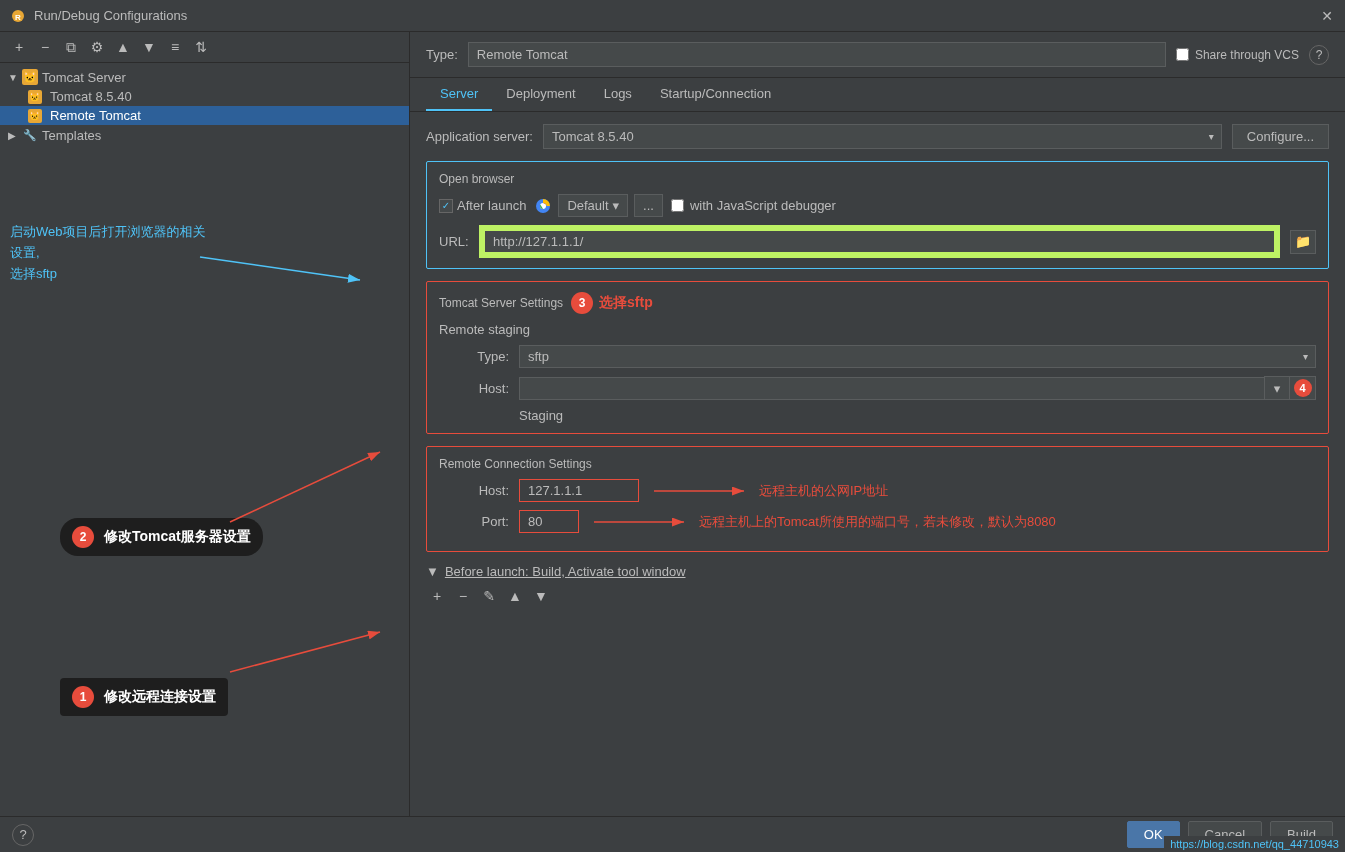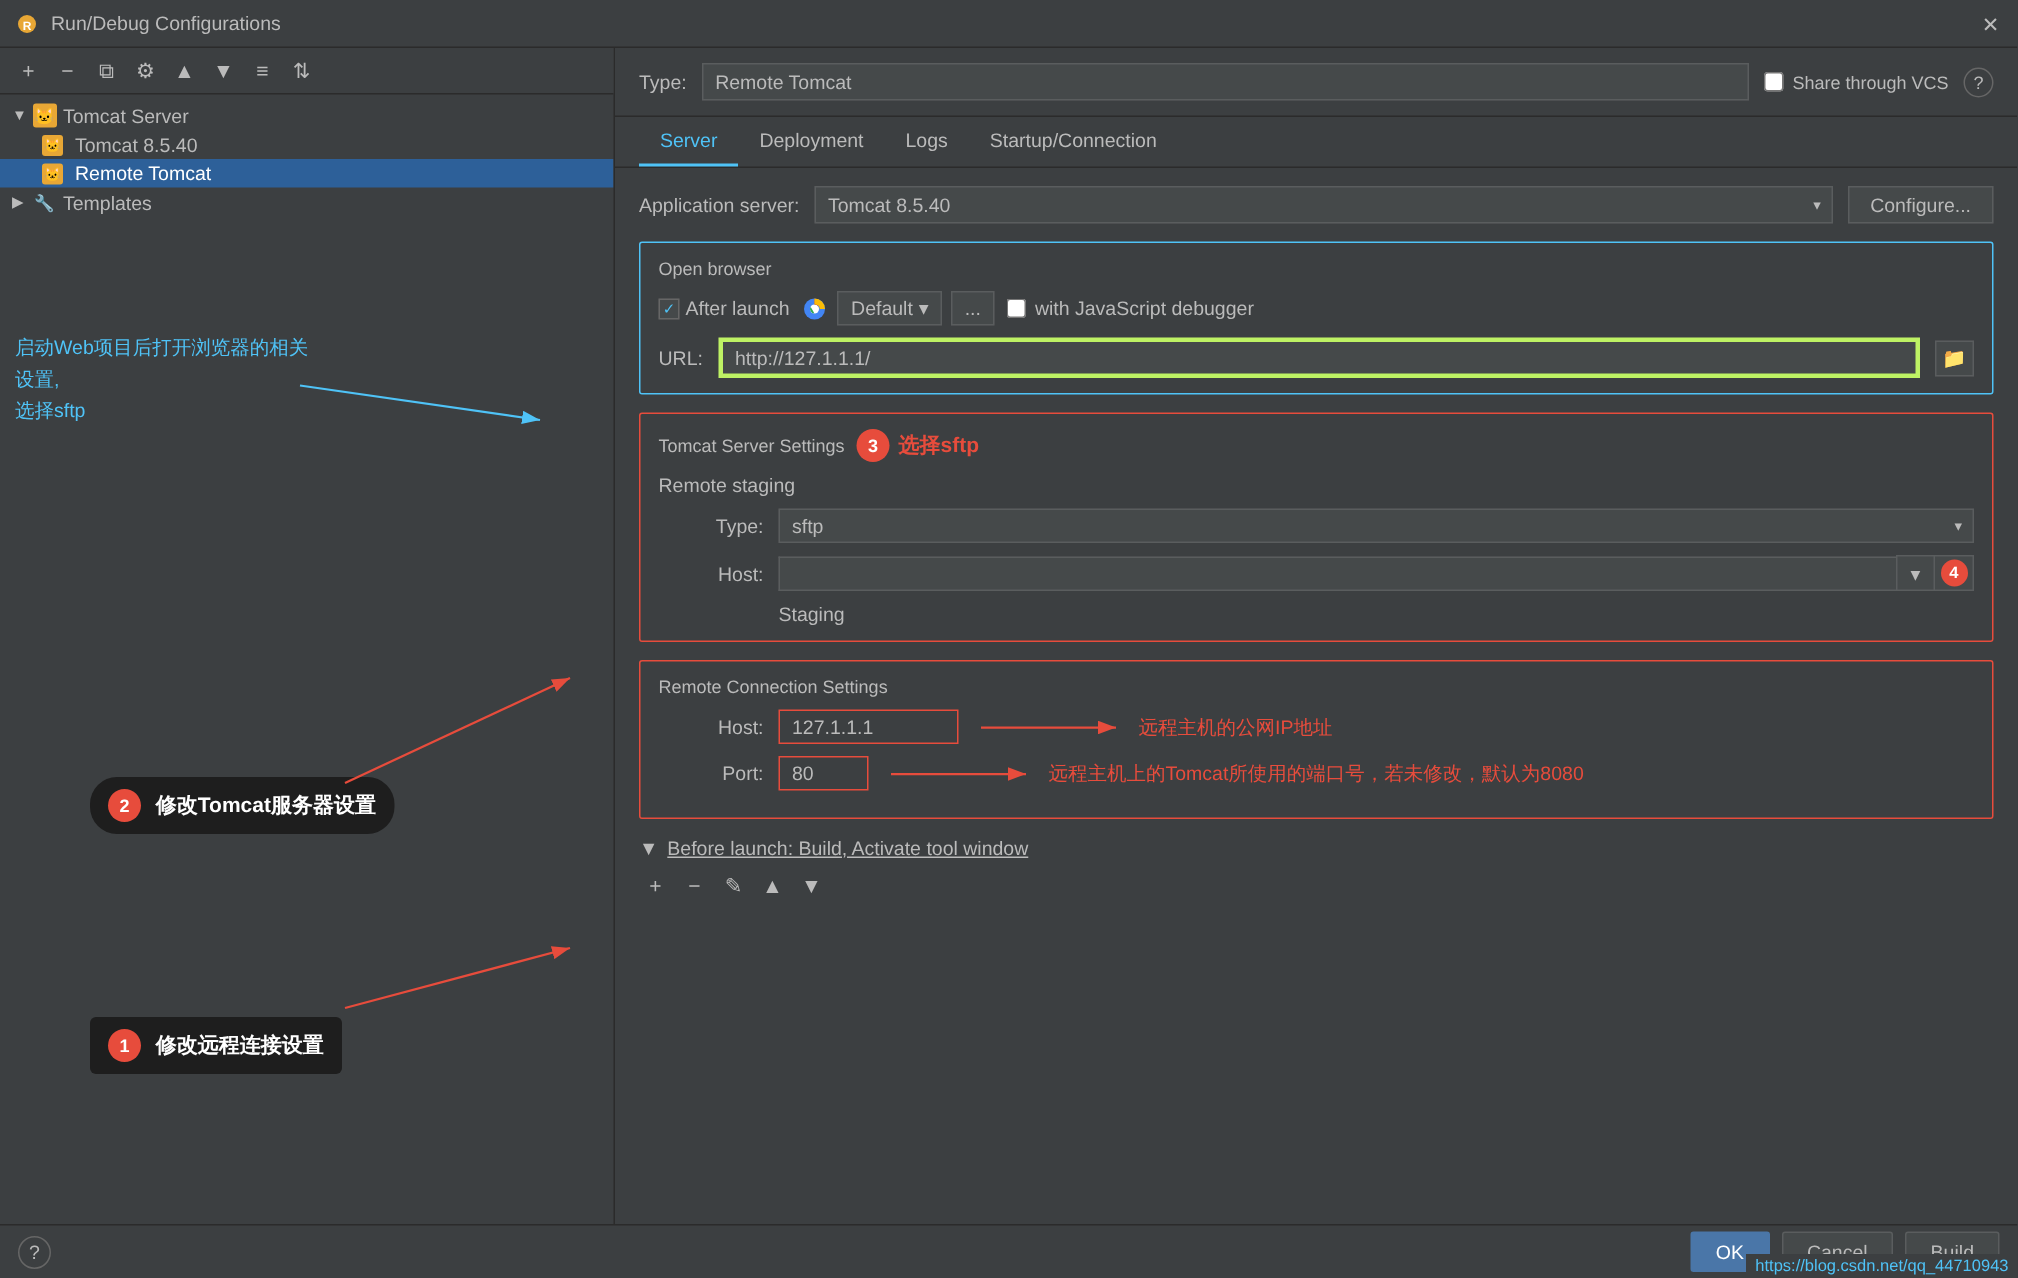--- a/index.html
+++ b/index.html
@@ -345,21 +345,21 @@
     .url-row {
       display: flex;
       align-items: center;
       gap: 10px;
       margin-top: 8px;
     }
     .url-label { color: #bbb; font-size: 13px; width: 30px; }
     .url-input {
       flex: 1;
       background: #45494a;
-      border: 3px solid #bef264;
+      border: 6px solid #bef264;
       color: #bbb;
       padding: 3px 8px;
       font-size: 13px;
     }
     .folder-btn {
       width: 26px;
       height: 24px;
       background: #45494a;
       border: 1px solid #5a5d5e;
       display: flex;

